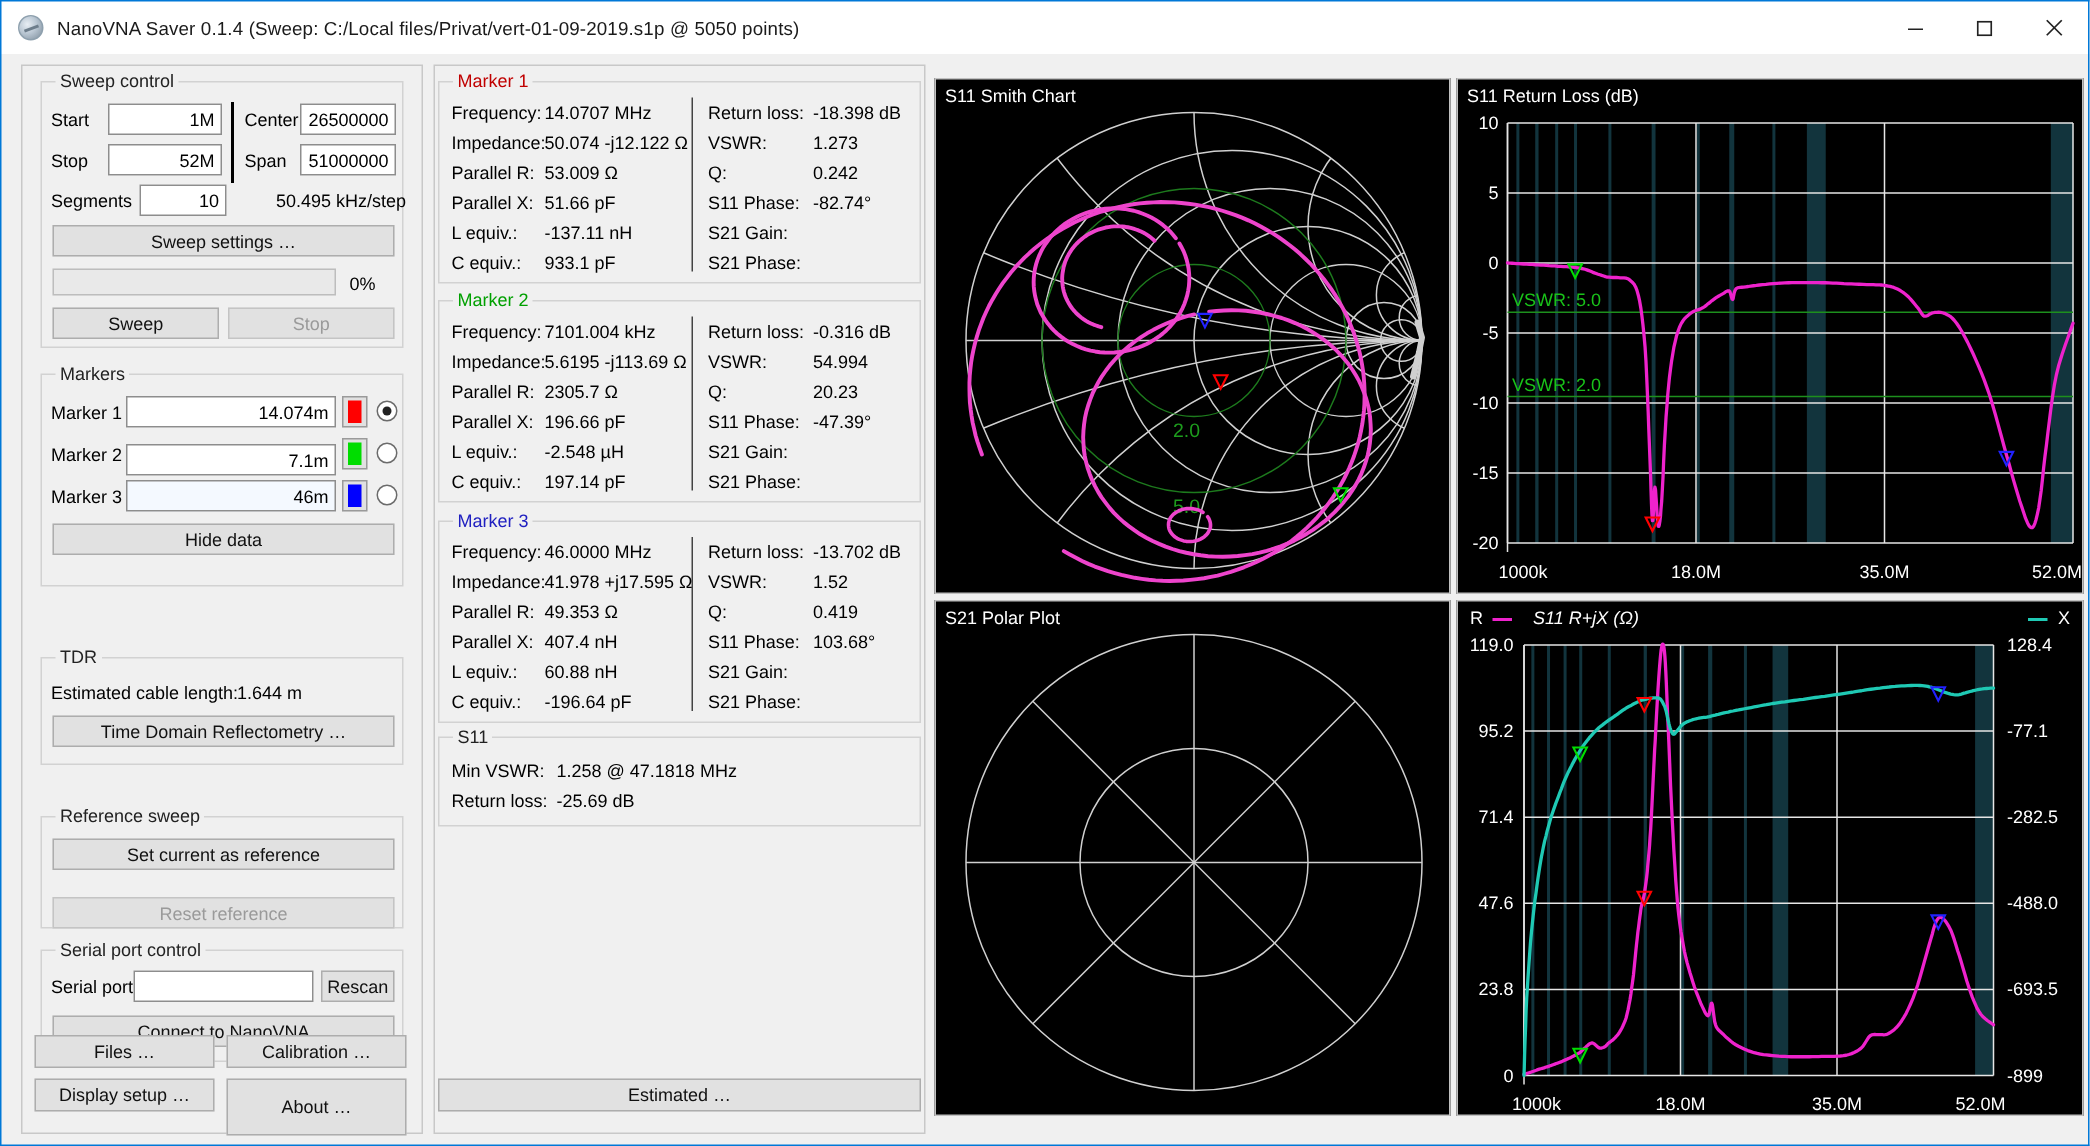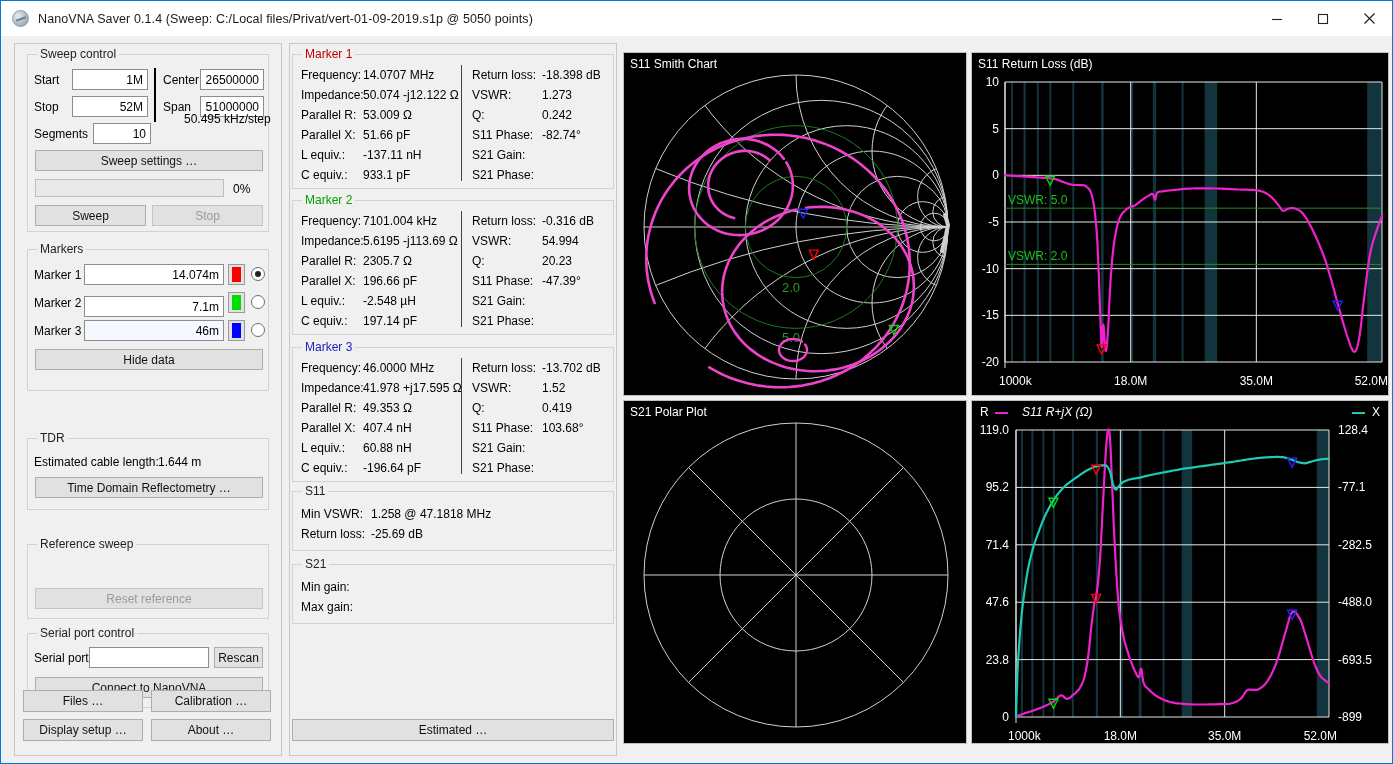--- a/index.html
+++ b/index.html
@@ -129,21 +129,21 @@
     <div class="lbl" style="left:135px;top:18px;">Center</div>
     <input class="tf" style="left: 172px; top: 14px; width: 64px;" value="26500000">
 
     <div class="lbl" style="left:6px;top:45px;">Stop</div>
     <input class="tf" style="left: 44px; top: 41px; width: 76px;" value="52M">
     <div class="lbl" style="left:135px;top:45px;">Span</div>
     <input class="tf" style="left: 172px; top: 41px; width: 64px;" value="51000000">
 
     <div class="lbl" style="left:6px;top:72px;">Segments</div>
     <input class="tf" style="left: 65px; top: 68px; width: 58px;" value="10">
-    <div class="lbl" style="left:156px;top:57px;text-align:center;">50.495 kHz/step</div>
+    <div class="lbl" style="left:156px;top:72px;text-align:center;">50.495 kHz/step</div>
 
     <button class="btn" style="left:7px;top:95px;width:228px;height:21px;">Sweep settings …</button>
 
     <div class="progress" style="left:7px;top:124px;width:189px;height:18px;"></div>
     <div class="lbl" style="left:205px;top:127px;">0%</div>
 
     <button class="btn" style="left:7px;top:150px;width:111px;height:21px;">Sweep</button>
     <button class="btn disabled" style="left:124px;top:150px;width:111px;height:21px;">Stop</button>
   </div>
 
@@ -176,35 +176,36 @@
 
   <div class="gb" style="left:26px;top:402px;width:242px;height:72px;">
     <div class="gb-title">TDR</div>
     <div class="lbl" style="left:6px;top:16px;">Estimated cable length:</div>
     <div class="lbl" style="left:130px;top:16px;">1.644 m</div>
     <button class="btn" style="left:7px;top:38px;width:228px;height:21px;">Time Domain Reflectometry …</button>
   </div>
 
   <div class="gb" style="left:26px;top:508px;width:242px;height:75px;">
     <div class="gb-title">Reference sweep</div>
-    <button class="btn disabled" style="left:7px;top:43px;width:228px;height:21px;">Reset reference</button>
+    <button class="btn" style="left:7px;top:14px;width:228px;height:21px;">Set current as reference</button>
+    <button class="btn disabled" style="left:7px;top:53px;width:228px;height:21px;">Reset reference</button>
   </div>
 
   <div class="gb" style="left:26px;top:597px;width:242px;height:75px;">
     <div class="gb-title">Serial port control</div>
     <div class="lbl" style="left:6px;top:17px;">Serial port</div>
     <input class="tf blank" style="left: 61px; top: 13px; width: 120px;" value="">
     <button class="btn" style="left:186px;top:13px;width:49px;height:21px;">Rescan</button>
     <button class="btn" style="left:7px;top:43px;width:228px;height:21px;">Connect to NanoVNA</button>
   </div>
 
   <button class="btn" style="left:22px;top:654px;width:120px;height:22px;">Files …</button>
   <button class="btn" style="left:150px;top:654px;width:120px;height:22px;">Calibration …</button>
   <button class="btn" style="left:22px;top:683px;width:120px;height:22px;">Display setup …</button>
-  <button class="btn" style="left:150px;top:683px;width:120px;height:22px;">About …</button>
+  <button class="btn" style="left:150px;top:683px;width:120px;height:38px;">About …</button>
 
   <div class="panel-border" style="position:absolute;left:288px;top:7px;width:328px;height:713px;"></div>
 
   <div class="gb red" style="left:291px;top:18px;width:322px;height:135px;">
     <div class="gb-title">Marker 1</div>
     <div class="vline" style="left:168px;top:10px;height:116px;background:#444;width:1px;"></div>
     <div class="mrow" style="left:8px;top:13px;">Frequency:</div>
     <div class="mrow" style="left:70px;top:13px;">14.0707 MHz</div>
     <div class="mrow" style="left:8px;top:33px;">Impedance:</div>
     <div class="mrow" style="left:70px;top:33px;">50.074 -j12.122 Ω</div>
@@ -292,27 +293,20 @@
   </div>
 
   <div class="gb" style="left:291px;top:455px;width:322px;height:60px;">
     <div class="gb-title">S11</div>
     <div class="mrow" style="left:8px;top:15px;">Min VSWR:</div>
     <div class="mrow" style="left:78px;top:15px;">1.258 @ 47.1818 MHz</div>
     <div class="mrow" style="left:8px;top:35px;">Return loss:</div>
     <div class="mrow" style="left:78px;top:35px;">-25.69 dB</div>
   </div>
 
-  <div class="gb" style="left:291px;top:528px;width:322px;height:60px;">
-    <div class="gb-title">S21</div>
-    <div class="mrow" style="left:8px;top:15px;">Min gain:</div>
-    <div class="mrow" style="left:78px;top:15px;"></div>
-    <div class="mrow" style="left:8px;top:35px;">Max gain:</div>
-    <div class="mrow" style="left:78px;top:35px;"></div>
-  </div>
 
   <button class="btn" style="left:291px;top:683px;width:322px;height:22px;">Estimated …</button>
 
   <div class="chart" style="left:622px;top:16px;width:344px;height:344px;">
     <div class="chart-title">S11 Smith Chart</div>
     <svg id="smith-svg" width="344" height="344" viewBox="0 0 344 344">
         <circle cx="172" cy="174" r="152" fill="none" stroke="#d0d0d0" stroke-width="1"></circle>
         <line x1="20" y1="174" x2="324" y2="174" stroke="#d0d0d0" stroke-width="1"></line>
         <circle cx="197.33333333333334" cy="174" r="126.66666666666667" fill="none" stroke="#d0d0d0" stroke-width="1"></circle>
         <circle cx="222.66666666666666" cy="174" r="101.33333333333333" fill="none" stroke="#d0d0d0" stroke-width="1"></circle>

